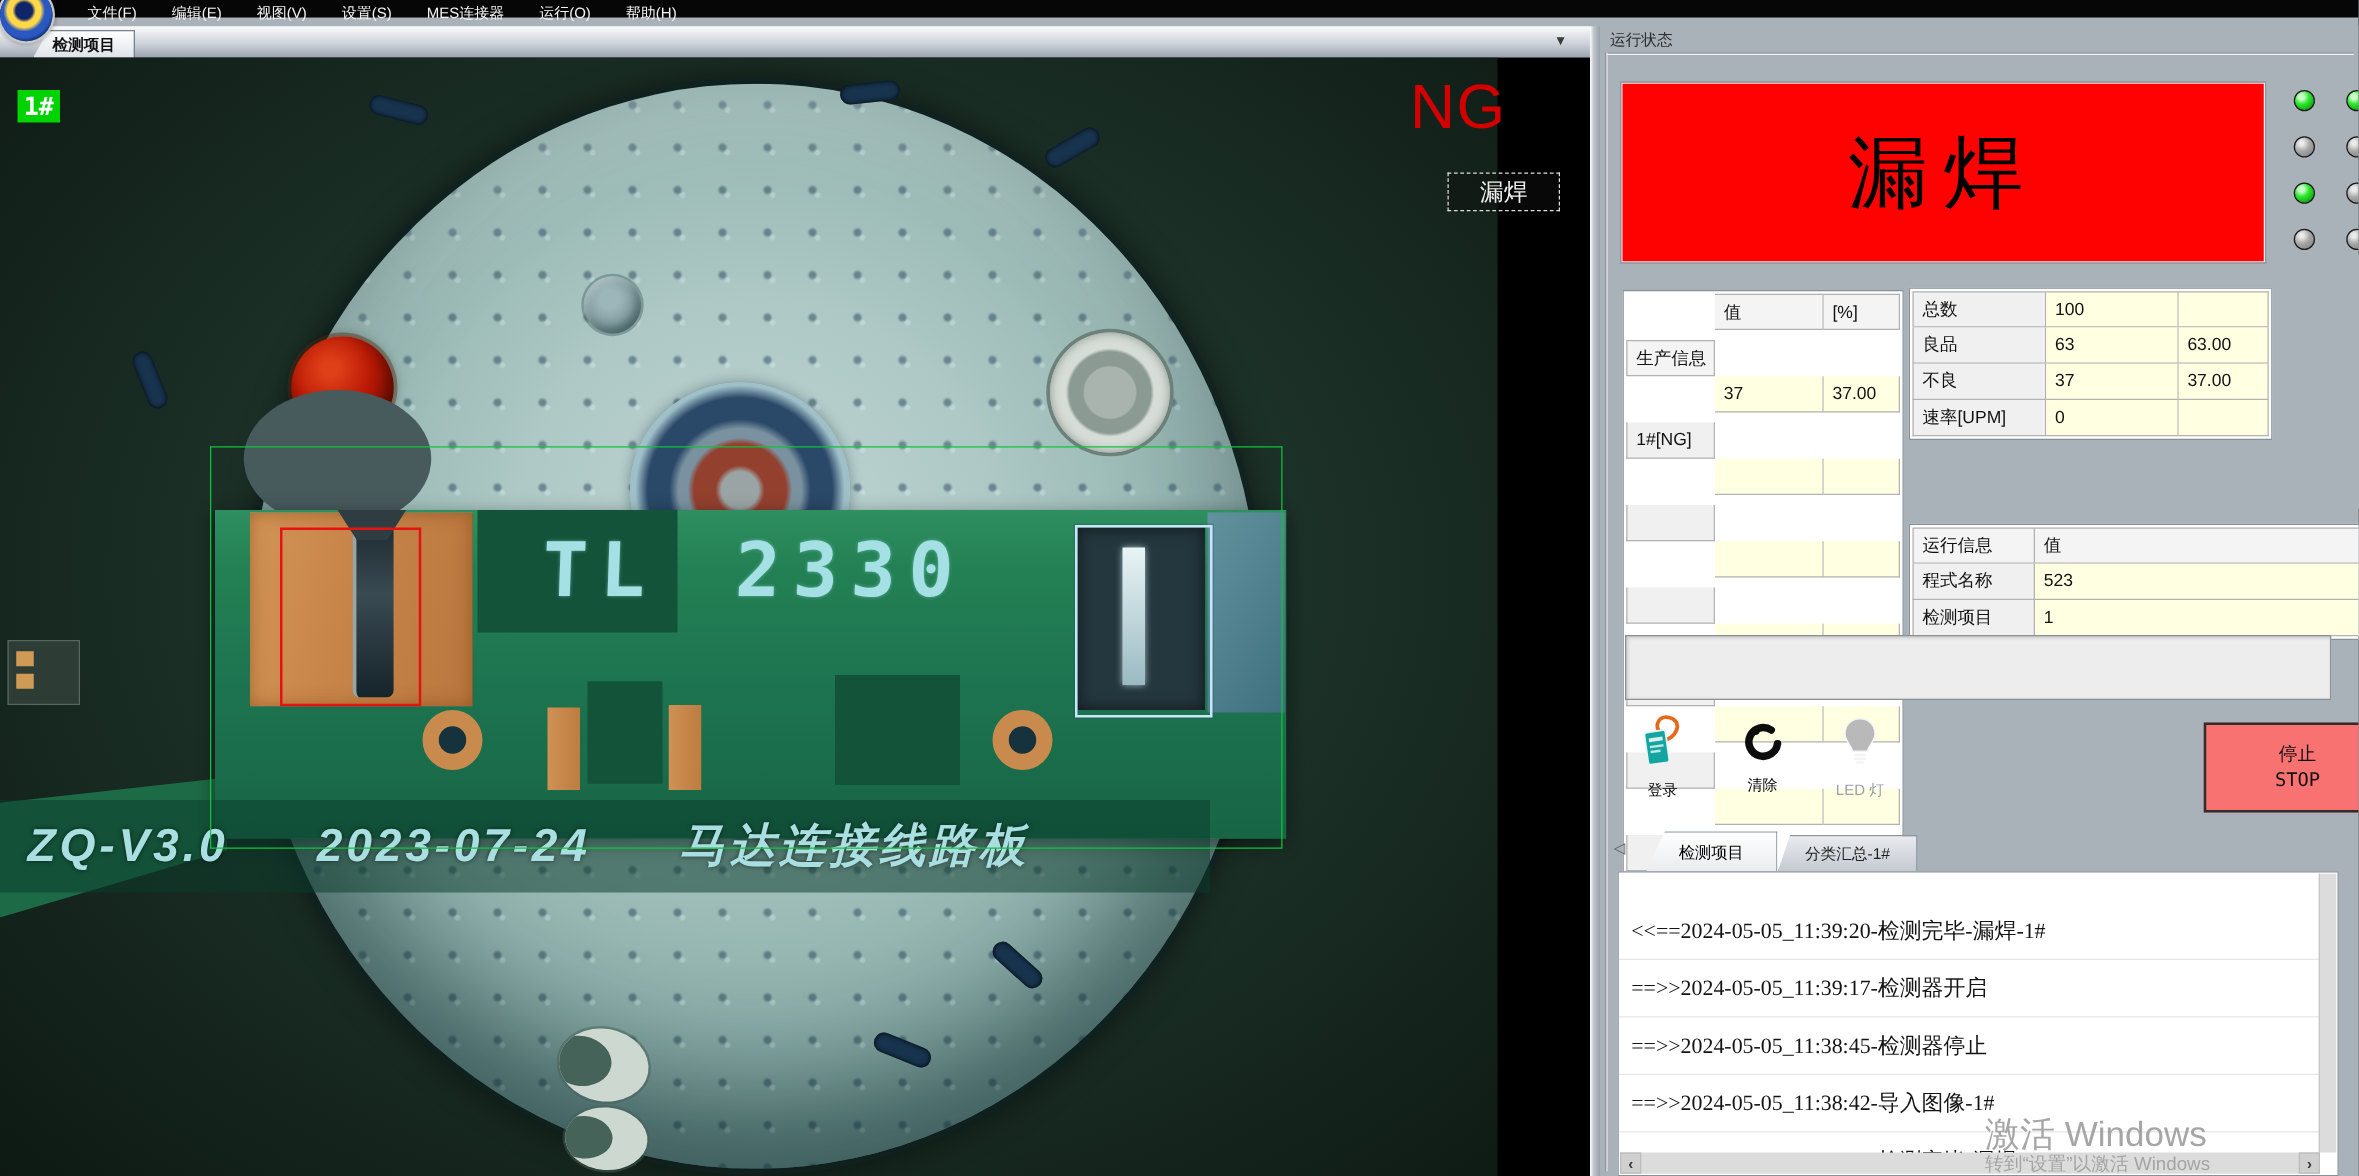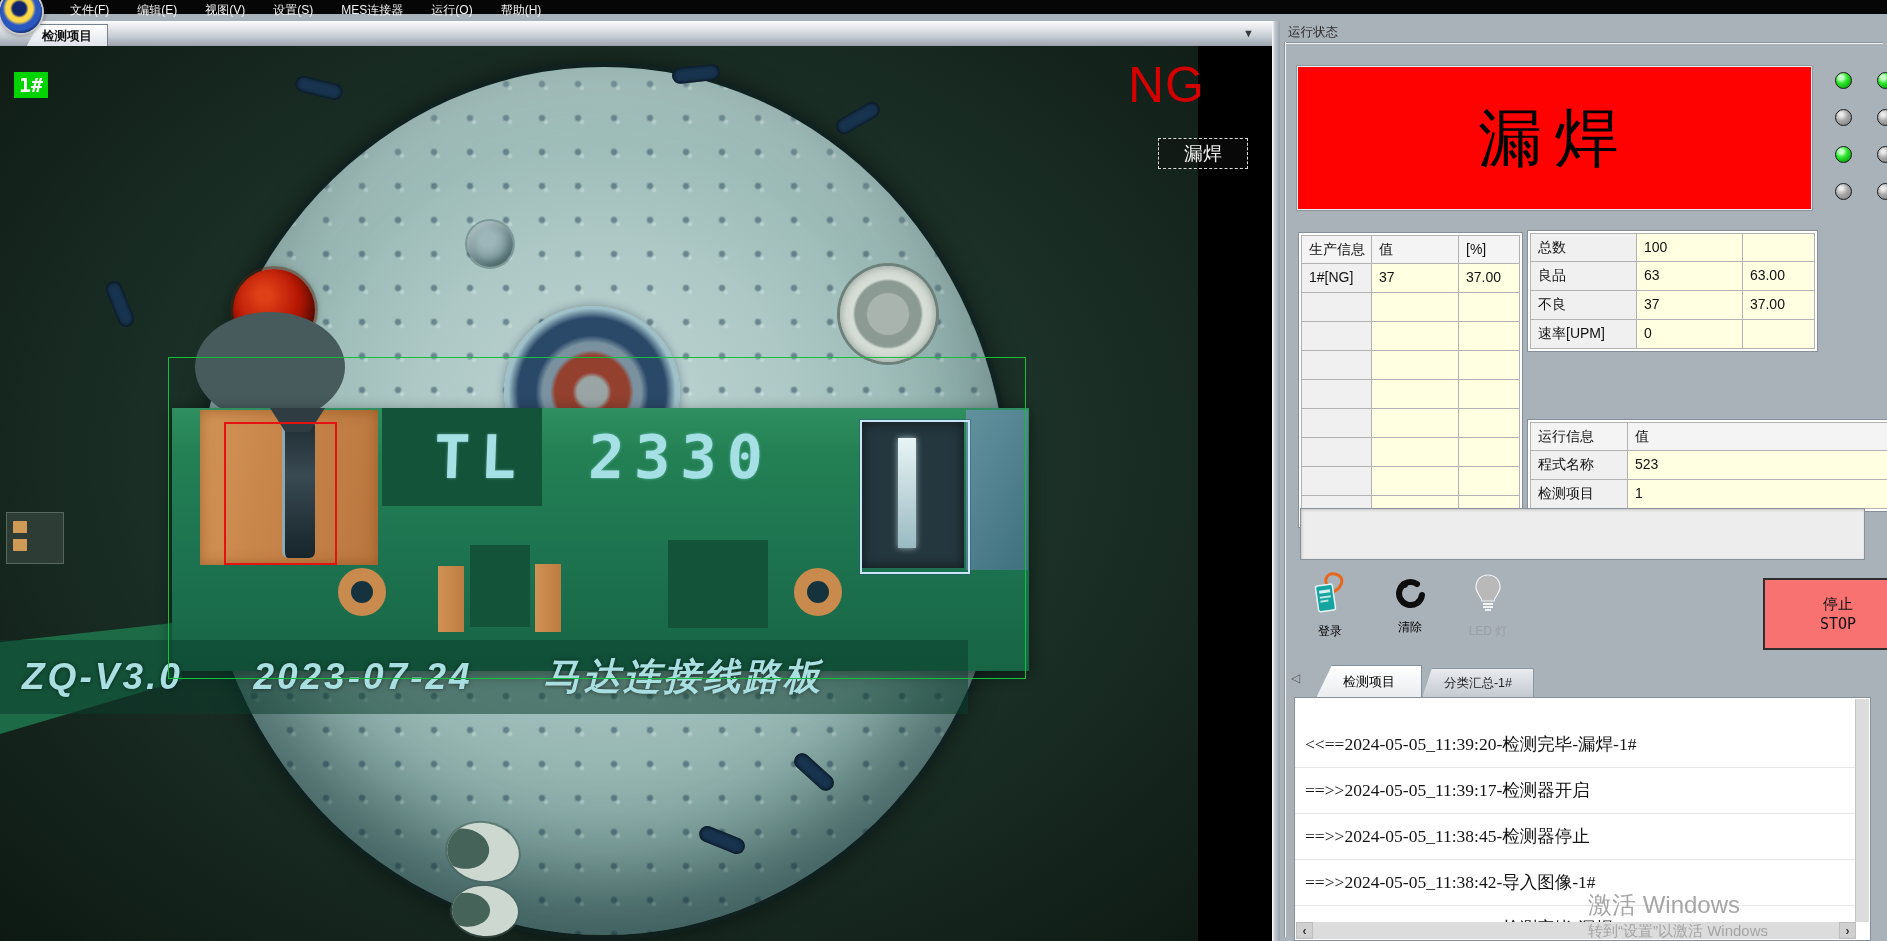--- a/index.html
+++ b/index.html
@@ -114,21 +114,21 @@
   .vtable{position:absolute;background:#fff;border:1px solid #878f99;padding:2px;box-sizing:content-box;}
   .trow{display:flex;}
   .tcell{box-sizing:border-box;height:29px;line-height:27px;padding-left:7px;font-size:14px;color:#111;
     border-right:1px solid #b2b2b2;border-bottom:1px solid #b2b2b2;overflow:hidden;white-space:nowrap;}
   .trow .tcell:first-child{border-left:1px solid #b2b2b2;}
   .trow:first-child .tcell{border-top:1px solid #b2b2b2;}
   .hcell{background:#f4f4f4;}
   .labelcell{background:#f0f0f0;}
   .valuecell{background:#ffffe1;}
   #prod-table{left:18px;top:211px;width:219px;}
-  #prod-table .c0{width:71px;} #prod-table .c1{width:87px;} #prod-table .c2{width:61px;}
+  #prod-table .c0{width:71px;margin-top:37px;} #prod-table .c1{width:87px;} #prod-table .c2{width:61px;}
   #stats-table{left:247px;top:209px;width:285px;}
   #stats-table .c0{width:116px;} #stats-table .c1{width:115px;} #stats-table .c2{width:78px;}
   #run-table{left:247px;top:398px;width:372px;}
   #run-table .c0{width:98px;} #run-table .c1{width:274px;}
   #msgbox{position:absolute;left:20px;top:487px;width:563px;height:50px;background:#ededed;
     border:1px solid #8a9098;box-shadow:inset 1px 1px 3px rgba(0,0,0,.18);}
   
   .tool-btn{position:absolute;display:flex;flex-direction:column;align-items:center;width:60px;}
   .tool-label{font-size:12px;color:#000000;margin-top:3px;white-space:nowrap;}
   .tool-label.dim{color:#9aa0a6;font-size:12px;}
@@ -154,21 +154,21 @@
   .logrow{height:45px;line-height:45px;border-bottom:1px solid #e6e6e6;padding-left:10px;
     font-family:"Liberation Serif","DejaVu Serif",serif;font-size:17.5px;color:#141414;
     white-space:nowrap;overflow:hidden;}
   #log-hscroll{position:absolute;left:1px;right:14px;bottom:1px;height:17px;background:#dcdcdc;
     display:flex;justify-content:space-between;align-items:center;}
   .scroll-btn{width:17px;height:17px;background:#d0d0d0;border:1px solid #bdbdbd;box-sizing:border-box;
     display:flex;align-items:center;justify-content:center;font-size:12px;color:#333;font-weight:bold;}
   #log-vscroll{position:absolute;right:1px;top:1px;bottom:18px;width:13px;background:#dcdcdc;
     border-left:1px solid #c6c6c6;}
   
-  #wm1{position:absolute;left:308px;top:868px;font-size:24px;color:rgba(150,150,150,.85);white-space:nowrap;}
+  #wm1{position:absolute;left:308px;top:868px;font-size:28px;color:rgba(150,150,150,.85);white-space:nowrap;}
   #wm2{position:absolute;left:308px;top:901px;font-size:15px;color:rgba(150,150,150,.8);white-space:nowrap;}
 </style>
 </head>
 <body>
 
 <div class="screen">
 
   <div id="menubar">
     <div id="logo"></div>
     <div id="menu-items">

